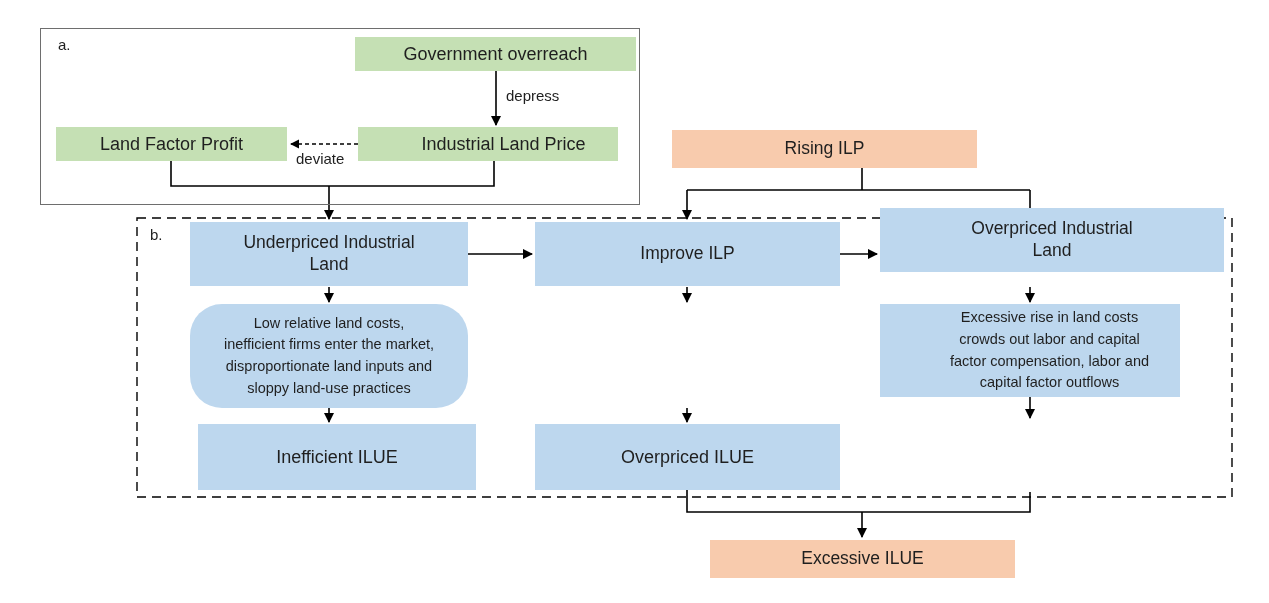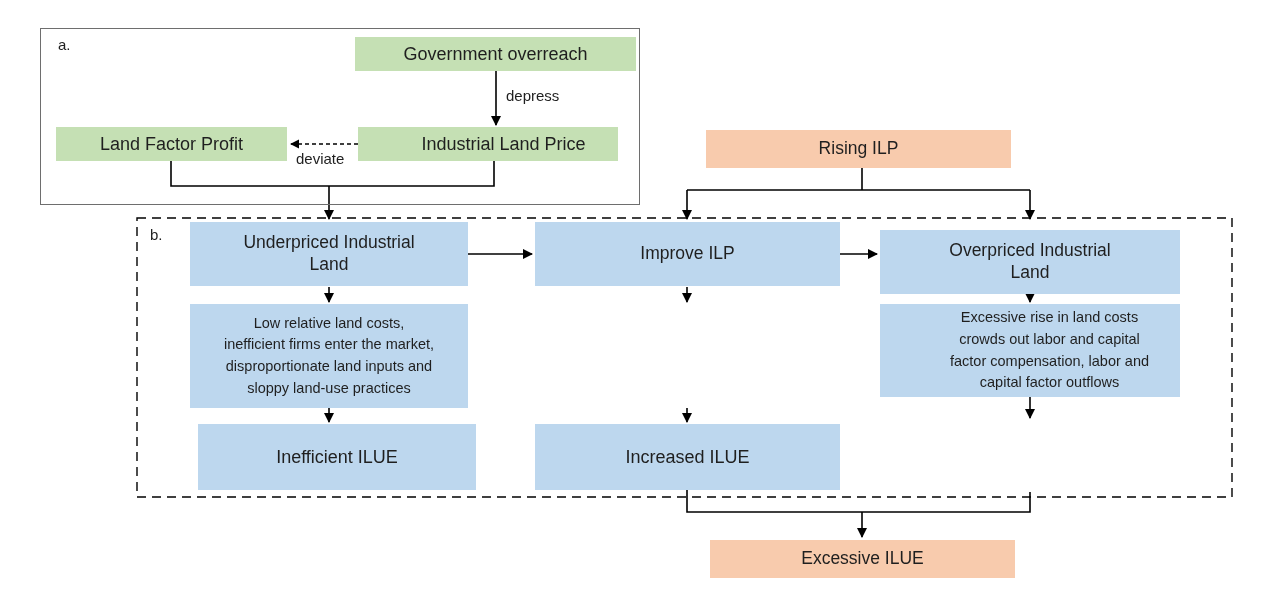--- a/index.html
+++ b/index.html
@@ -95,34 +95,34 @@
   <div class="edge-label" style="left:506px;top:87px;">depress</div>
 
   <div class="box green fs-big" style="left:358px;top:127px;width:260px;height:34px;padding-left:31px;">Industrial Land Price</div>
 
   <div class="box green fs-big" style="left:56px;top:127px;width:231px;height:34px;">Land Factor Profit</div>
 
   <div class="edge-label" style="left:296px;top:150px;">deviate</div>
 
   <div class="corner-label" style="left:150px;top:226px;">b.</div>
 
-  <div class="box orange fs-head" style="left:706px;top:130px;width:305px;height:38px;">Rising ILP</div>
+  <div class="box orange fs-head" style="left:672px;top:130px;width:305px;height:38px;">Rising ILP</div>
 
   <div class="box blue fs-head" style="left:190px;top:222px;width:278px;height:64px;">Underpriced  Industrial
 Land</div>
-  <div class="box blue fs-desc" style="left:190px;top:304px;width:278px;height:104px;">Low relative land costs,
+  <div class="box blue fs-desc" style="left:190px;top:304px;width:278px;height:104px;border-radius:32px;">Low relative land costs,
 inefficient firms enter the market,
 disproportionate land inputs and
 sloppy land-use practices</div>
   <div class="box blue fs-big" style="left:198px;top:424px;width:278px;height:66px;">Inefficient  ILUE</div>
 
   <div class="box blue fs-head" style="left:535px;top:222px;width:305px;height:64px;">Improve  ILP</div>
-  <div class="box blue fs-big" style="left:535px;top:424px;width:305px;height:66px;">Increased  ILUE</div>
+  <div class="box blue fs-big" style="left:535px;top:424px;width:305px;height:66px;">Overpriced  ILUE</div>
 
-  <div class="box blue fs-head" style="left:880px;top:230px;width:300px;height:64px;">Overpriced  Industrial
+  <div class="box blue fs-head" style="left:880px;top:208px;width:344px;height:64px;">Overpriced  Industrial
 Land</div>
   <div class="box blue fs-desc" style="left:880px;top:304px;width:300px;height:93px;padding-left:39px;">Excessive rise in land costs
 crowds out labor and capital
 factor compensation, labor and
 capital factor outflows</div>
 
   <div class="box orange fs-head" style="left:710px;top:540px;width:305px;height:38px;">Excessive ILUE</div>
 
 </div>
 

